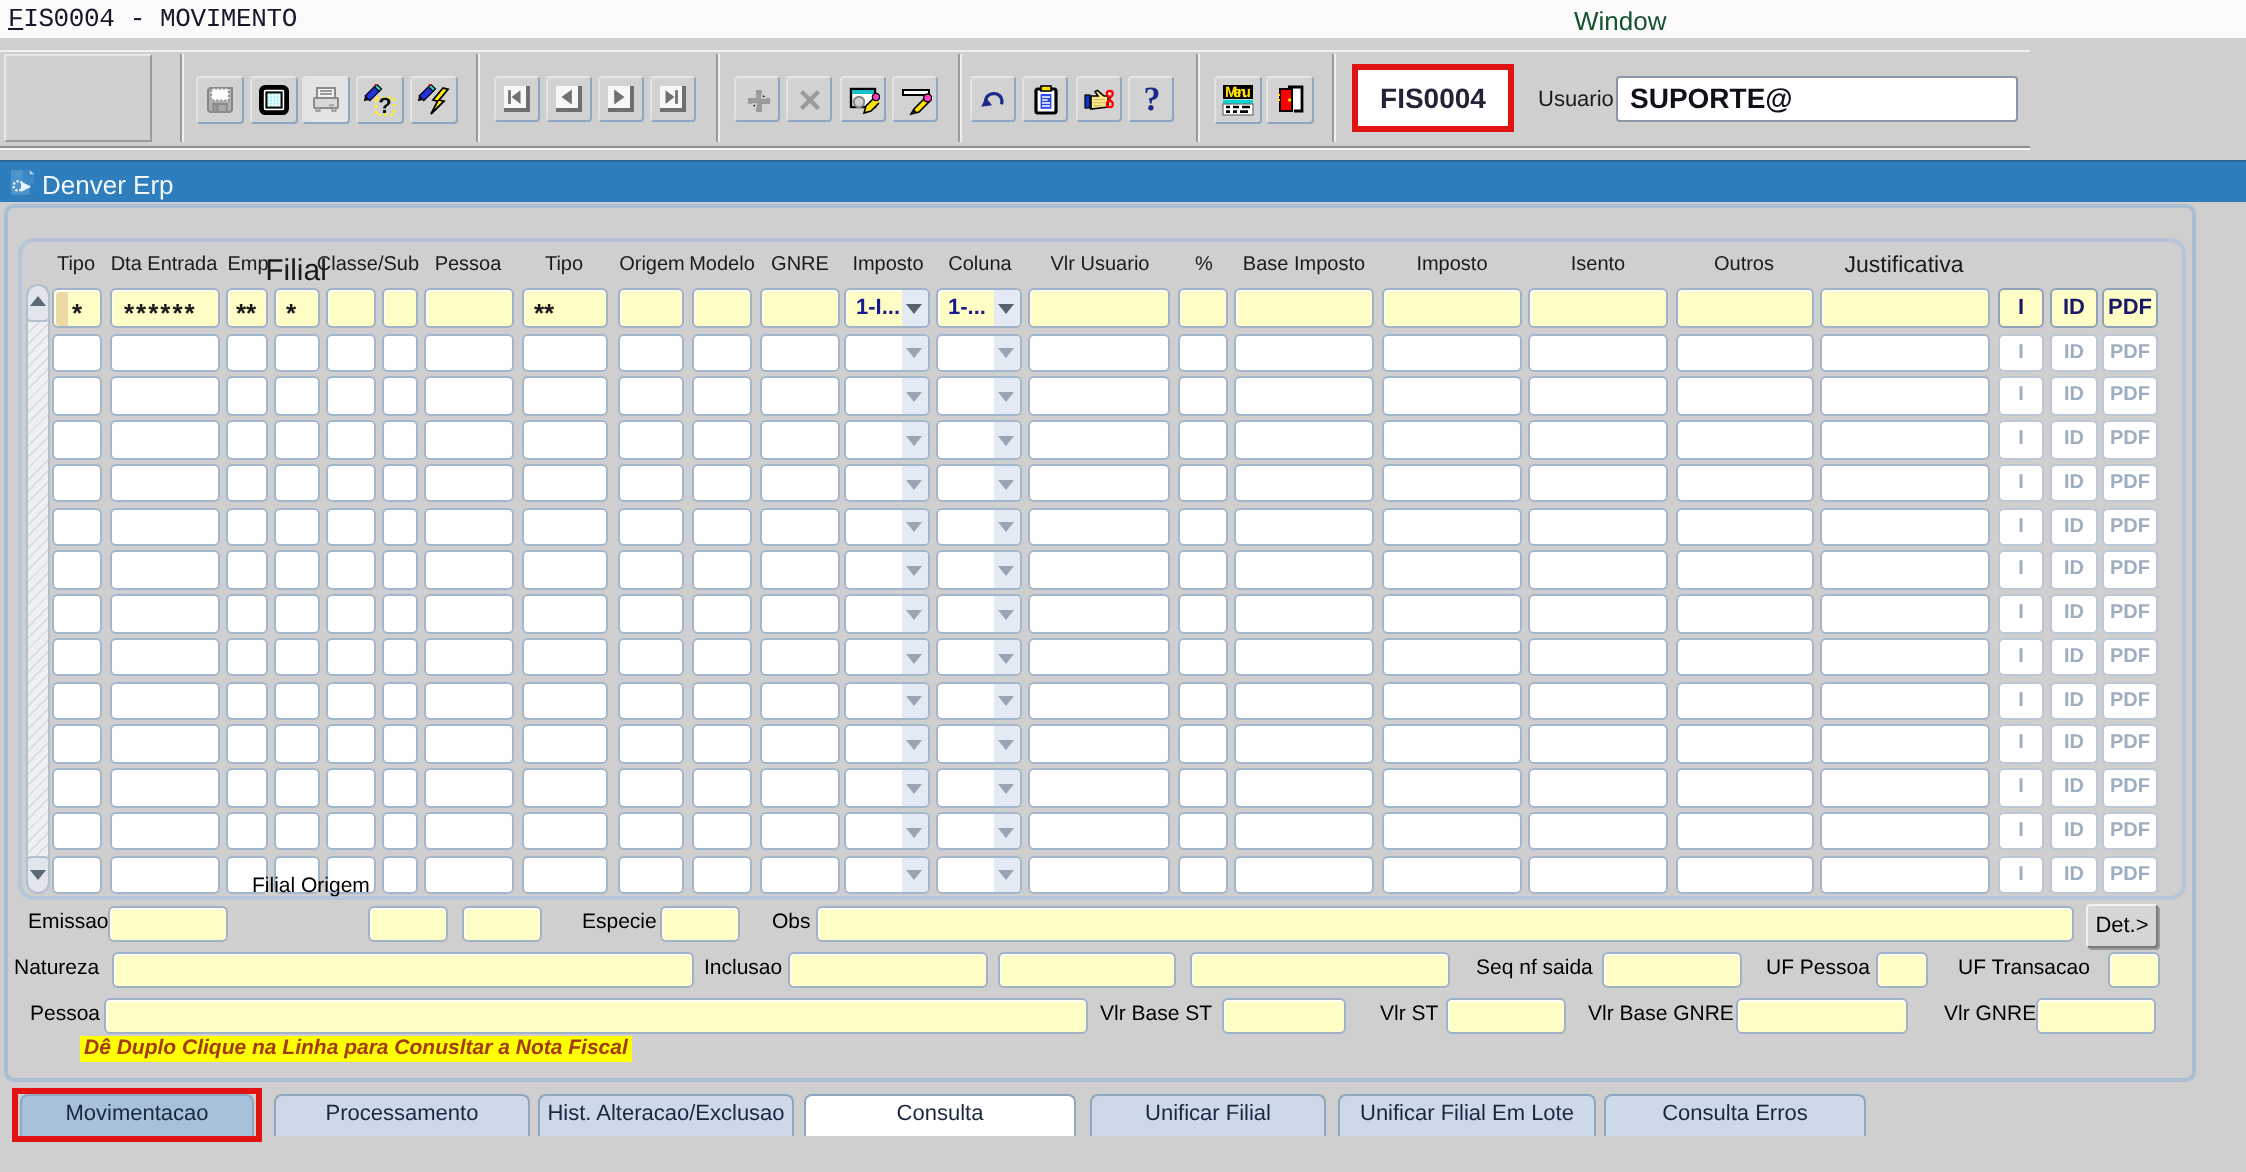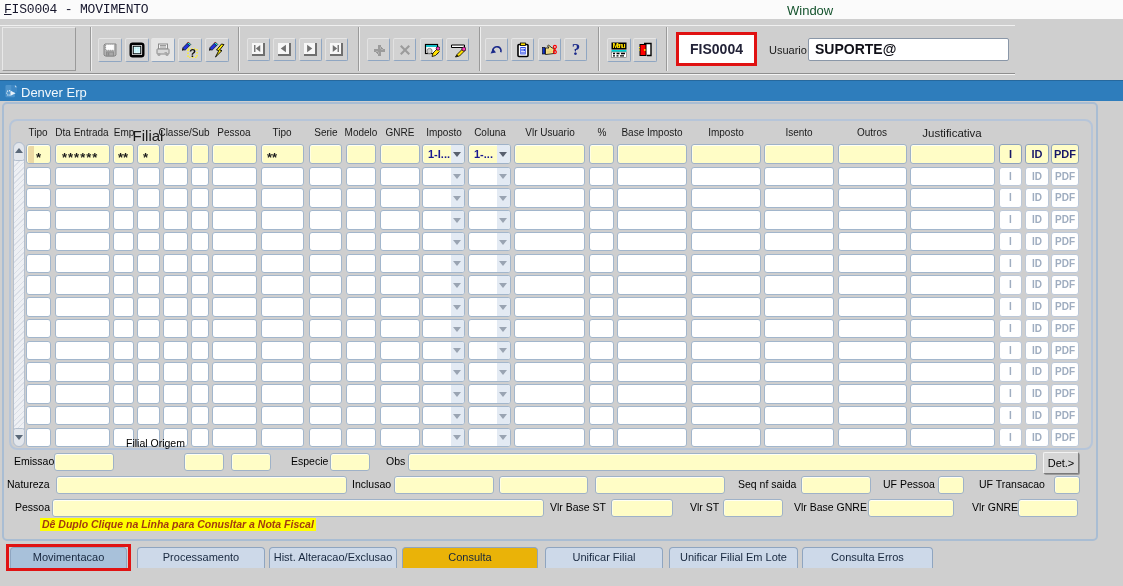--- a/index.html
+++ b/index.html
@@ -201,21 +201,21 @@
   </svg>
 <div class="abs" style="left:21px;top:85px;font-size:13px;color:#f2f8fc;">Denver Erp</div>
 <div class="abs" style="left:2px;top:102px;width:1096px;height:439px;border:2px solid #a9bdd3;border-radius:5px;background:#cfcfcf;"></div>
 <div class="abs" style="left:9px;top:119px;width:1084px;height:331px;border:2px solid #b6c5d9;border-radius:8px;"></div>
 <div class="hdr" style="left:-22px;top:127px;width:120px;font-size:10.0px;">Tipo</div>
 <div class="hdr" style="left:22px;top:127px;width:120px;font-size:10.0px;">Dta Entrada</div>
 <div class="hdr" style="left:64px;top:127px;width:120px;font-size:10.0px;">Emp</div>
 <div class="hdr" style="left:88px;top:127px;width:120px;font-size:15px;">Filial</div>
 <div class="hdr" style="left:174px;top:127px;width:120px;font-size:10.0px;">Pessoa</div>
 <div class="hdr" style="left:222px;top:127px;width:120px;font-size:10.0px;">Tipo</div>
-<div class="hdr" style="left:266px;top:127px;width:120px;font-size:10.0px;">Serie</div>
+<div class="hdr" style="left:266px;top:127px;width:120px;font-size:10.0px;">Origem</div>
 <div class="hdr" style="left:301px;top:127px;width:120px;font-size:10.0px;">Modelo</div>
 <div class="hdr" style="left:340px;top:127px;width:120px;font-size:10.0px;">GNRE</div>
 <div class="hdr" style="left:384px;top:127px;width:120px;font-size:10.0px;">Imposto</div>
 <div class="hdr" style="left:430px;top:127px;width:120px;font-size:10.0px;">Coluna</div>
 <div class="hdr" style="left:490px;top:127px;width:120px;font-size:10.0px;">Vlr Usuario</div>
 <div class="hdr" style="left:542px;top:127px;width:120px;font-size:10.0px;">%</div>
 <div class="hdr" style="left:592px;top:127px;width:120px;font-size:10.0px;">Base Imposto</div>
 <div class="hdr" style="left:666px;top:127px;width:120px;font-size:10.0px;">Imposto</div>
 <div class="hdr" style="left:739px;top:127px;width:120px;font-size:10.0px;">Isento</div>
 <div class="hdr" style="left:812px;top:127px;width:120px;font-size:10.0px;">Outros</div>
@@ -646,16 +646,16 @@
 <div class="lbl" style="left:690px;top:501px;font-size:10.5px;">Vlr ST</div>
 <div class="fld" style="left:723px;top:499px;width:60px;height:18px;"></div>
 <div class="lbl" style="left:794px;top:501px;font-size:10.5px;">Vlr Base GNRE</div>
 <div class="fld" style="left:868px;top:499px;width:86px;height:18px;"></div>
 <div class="lbl" style="left:972px;top:501px;font-size:10.5px;">Vlr GNRE</div>
 <div class="fld" style="left:1018px;top:499px;width:60px;height:18px;"></div>
 <div class="abs" style="left:40px;top:518px;background:#ffff00;font-size:10.5px;font-style:italic;font-weight:bold;color:#a33a10;padding:0 2px;line-height:13px;">Dê Duplo Clique na Linha para Conusltar a Nota Fiscal</div>
 <div class="tab" style="left:10px;width:117px;background:#a8c1da;">Movimentacao</div>
 <div class="tab" style="left:137px;width:128px;background:#cdd9e9;">Processamento</div>
 <div class="tab" style="left:269px;width:128px;background:#cdd9e9;">Hist. Alteracao/Exclusao</div>
-<div class="tab" style="left:402px;width:136px;background:#eab308;">Consulta</div>
+<div class="tab" style="left:402px;width:136px;background:#ffffff;">Consulta</div>
 <div class="tab" style="left:545px;width:118px;background:#cdd9e9;">Unificar Filial</div>
 <div class="tab" style="left:669px;width:129px;background:#cdd9e9;">Unificar Filial Em Lote</div>
 <div class="tab" style="left:802px;width:131px;background:#cdd9e9;">Consulta Erros</div>
 <div class="abs" style="left:6px;top:544px;width:125px;height:27px;border:3px solid #e01212;"></div>
 </body></html>

